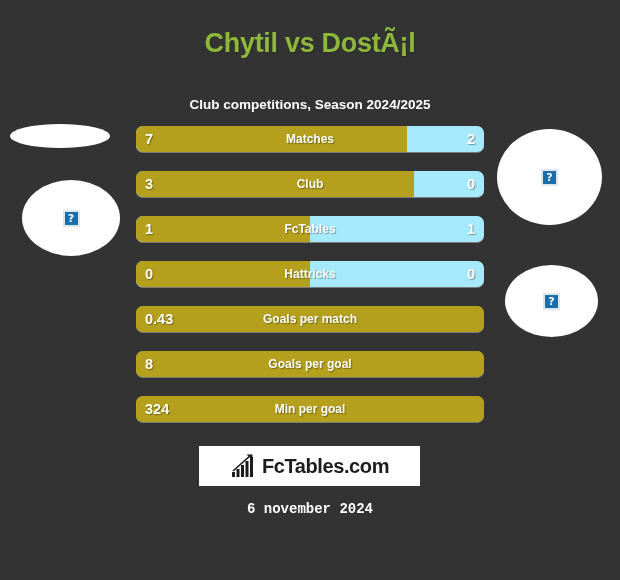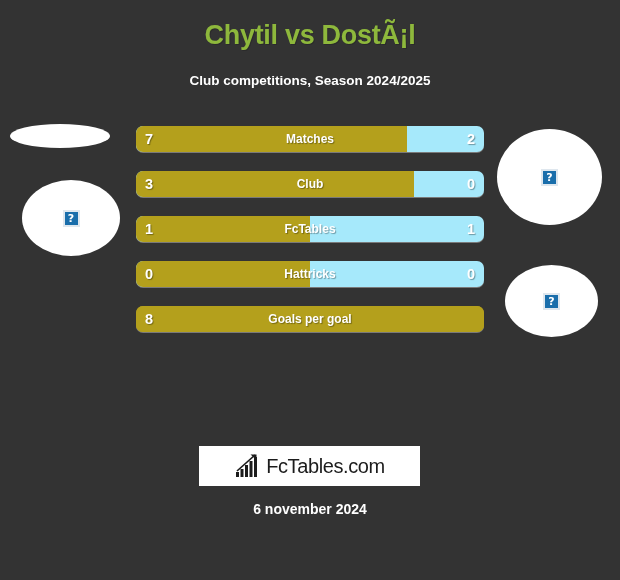--- a/index.html
+++ b/index.html
@@ -19,29 +19,29 @@
   #header {
     padding-top: 10px;
     text-align: center;
   }
   #page-title {
     font-size: 27px;
     font-weight: bold;
     color: #8eb83c;
     letter-spacing: -0.3px;
     line-height: 34px;
-    margin: 8px;
+    margin: 16px;
     text-shadow: 1px 1px 0 #2b2b2b;
     font-stretch: condensed;
   }
   #subtitle {
     font-size: 13.5px;
     font-weight: bold;
     color: #ffffff;
-    margin-top: 21px;
+    margin-top: 37px;
     line-height: 16px;
   }
 
   
   .ph {
     position: absolute;
     background: #ffffff;
     display: flex;
     align-items: center;
     justify-content: center;
@@ -117,32 +117,33 @@
     width: 221px;
     height: 40px;
     background: #ffffff;
     display: flex;
     align-items: center;
     justify-content: center;
     gap: 6px;
   }
   #logo-text {
     font-size: 20px;
-    font-weight: normal;
+    font-weight: bold;
     color: #1c1c1c;
     letter-spacing: -0.4px;
   }
   #footer-date {
     position: absolute;
     left: 0; right: 0;
     top: 501px;
     text-align: center;
     font-size: 14px;
     font-weight: bold;
     color: #ffffff;
+    font-family: Liberation Mono, monospace;
   }
 </style>
 </head>
 <body>
 
 <div id="header">
   <div id="page-title">Chytil vs DostÃ¡l</div>
   <div id="subtitle">Club competitions, Season 2024/2025</div>
 </div>
 
@@ -181,22 +182,32 @@
       <span class="bar-val right">1</span>
     </div>
     <div class="bar-row">
       <div class="bar-fill-left" style="width: 50%; background: rgb(180, 160, 28);"></div>
       <span class="bar-val left">0</span>
       <span class="bar-label">Hattricks</span>
       <span class="bar-val right">0</span>
     </div>
     <div class="bar-row" style="background: rgb(180, 160, 28);">
       <div class="bar-fill-left" style="width: 100%; background: rgb(180, 160, 28);"></div>
+      <span class="bar-val left">0.43</span>
+      <span class="bar-label">Goals per match</span>
+    </div>
+    <div class="bar-row" style="background: rgb(180, 160, 28);">
+      <div class="bar-fill-left" style="width: 100%; background: rgb(180, 160, 28);"></div>
       <span class="bar-val left">8</span>
       <span class="bar-label">Goals per goal</span>
+    </div>
+    <div class="bar-row" style="background: rgb(180, 160, 28);">
+      <div class="bar-fill-left" style="width: 100%; background: rgb(180, 160, 28);"></div>
+      <span class="bar-val left">324</span>
+      <span class="bar-label">Min per goal</span>
     </div>
   </div>
 
 <div id="logo-box">
   <svg width="26" height="24" viewBox="0 0 26 24">
     <path d="M2 23 L2 18 L5 18 L5 23 Z" fill="#1c1c1c"></path>
     <path d="M6.5 23 L6.5 15 L9.5 15 L9.5 23 Z" fill="#1c1c1c"></path>
     <path d="M11 23 L11 11 L14 11 L14 23 Z" fill="#1c1c1c"></path>
     <path d="M15.5 23 L15.5 7 L18.5 7 L18.5 23 Z" fill="#1c1c1c"></path>
     <path d="M20 23 L20 3 L23 3 L23 23 Z" fill="#1c1c1c"></path>

